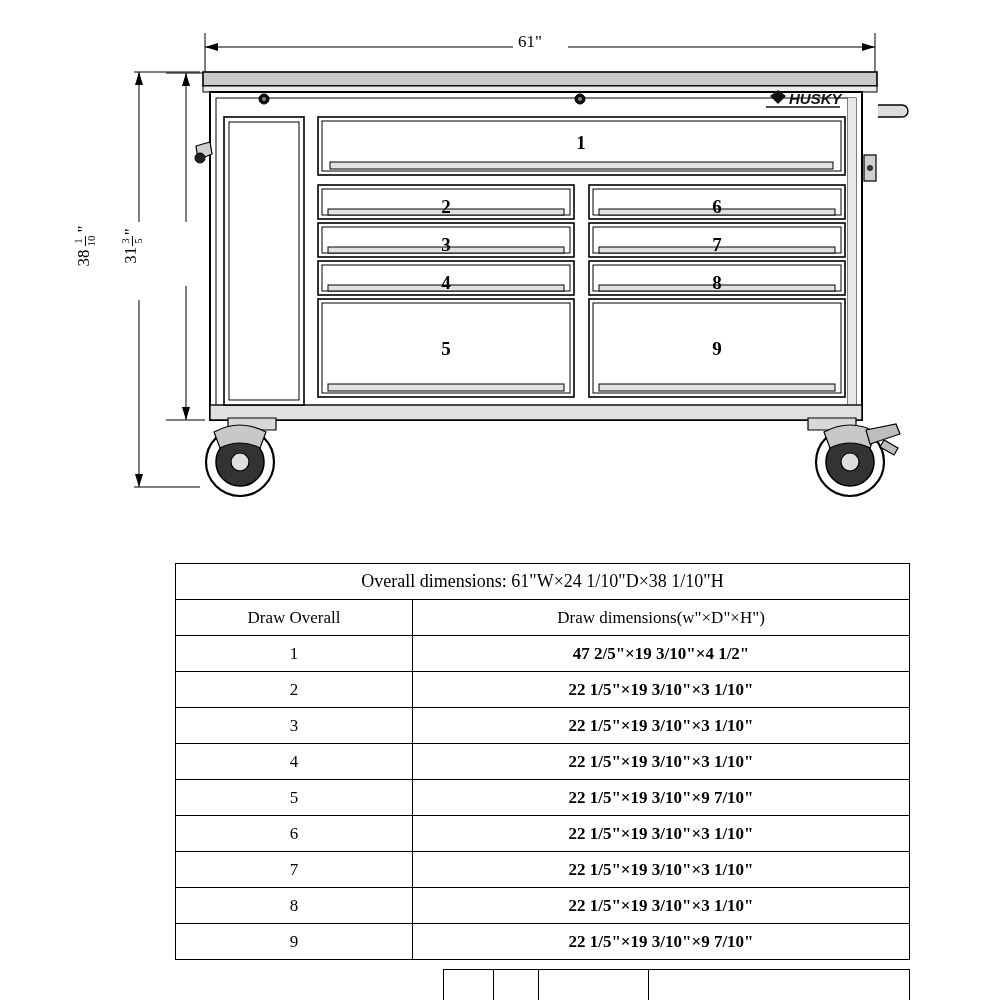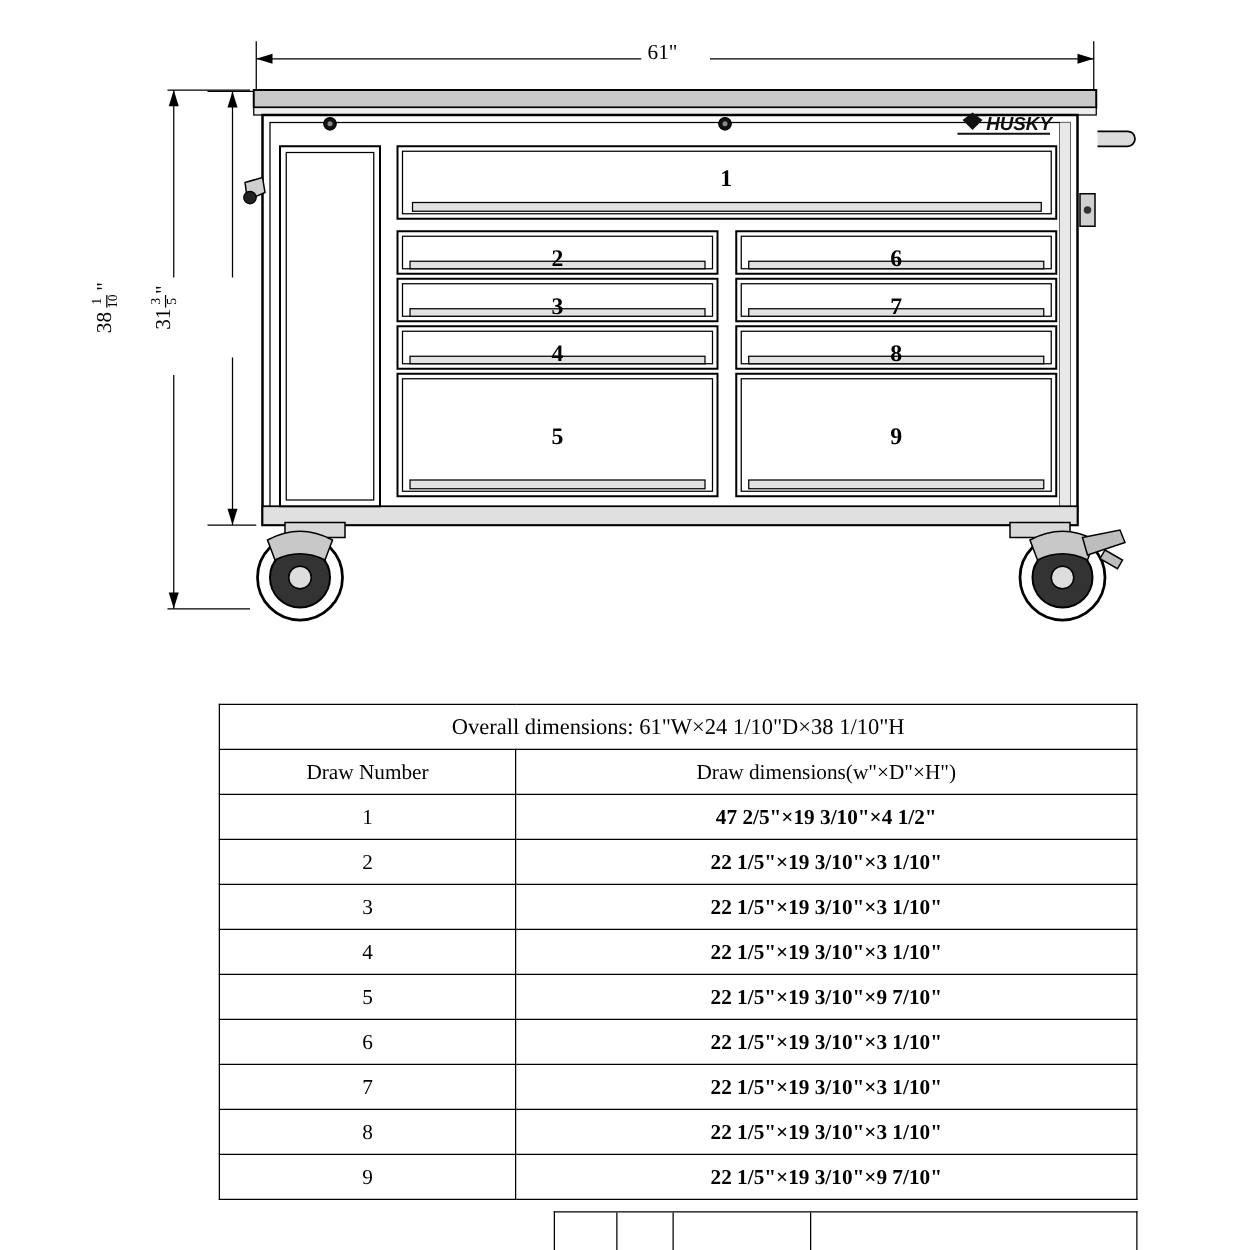--- a/index.html
+++ b/index.html
@@ -246,21 +246,21 @@
         </span><span>"</span>
     </span>
   </div>
 
   <table id="spec-table">
     <tbody>
       <tr>
         <td class="hdr-full" colspan="2">Overall dimensions: 61"W×24 1/10"D×38 1/10"H</td>
       </tr>
       <tr>
-        <td class="num-col colhdr">Draw Number</td>
+        <td class="num-col colhdr">Draw Overall</td>
         <td class="colhdr">Draw dimensions(w"×D"×H")</td>
       </tr>
       <tr>
         <td class="num-col">1</td>
         <td class="dims">47 2/5"×19 3/10"×4 1/2"</td>
       </tr>
       <tr>
         <td class="num-col">2</td>
         <td class="dims">22 1/5"×19 3/10"×3 1/10"</td>
       </tr>

